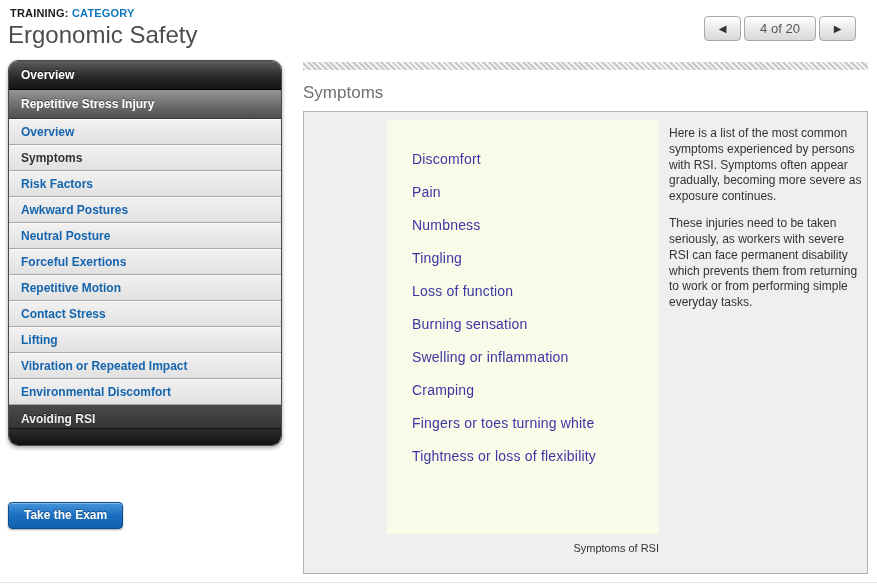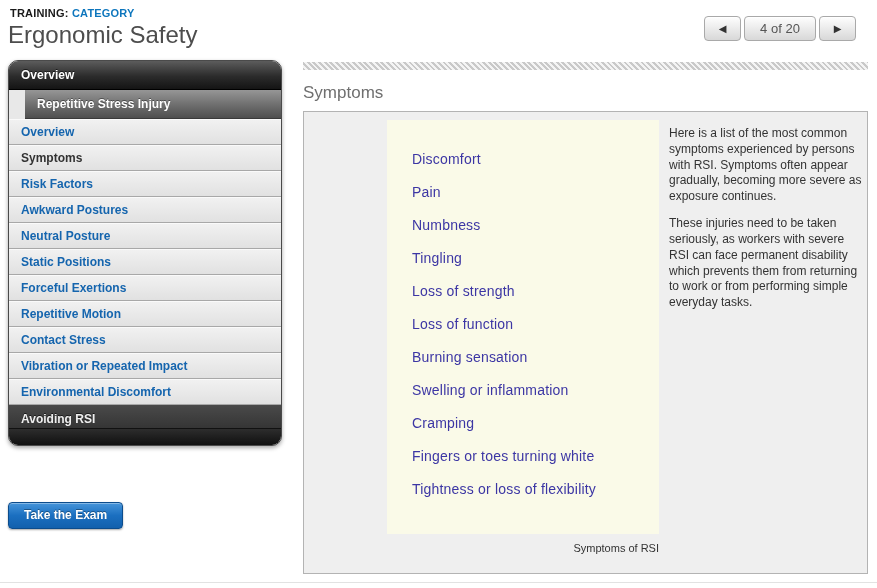--- a/index.html
+++ b/index.html
@@ -39,21 +39,20 @@
     height: 29px; line-height: 29px; color: #fff;
     background: linear-gradient(#5c5c5c, #2b2b2b 55%, #141414);
     text-shadow: 0 -1px 0 rgba(0,0,0,.6);
     border-bottom: 1px solid #000;
   }
   .sec-gray {
     height: 29px; line-height: 29px; color: #fff;
     background: linear-gradient(#969696, #6d6d6d 55%, #4f4f4f);
     text-shadow: 0 -1px 0 rgba(0,0,0,.4);
     border-bottom: 1px solid #3a3a3a;
-    margin-left: 16px;
   }
   .nav-item {
     height: 26px; line-height: 24px; color: #1565ae;
     background: linear-gradient(#f1f1f1, #e1e1e1);
     border-top: 1px solid #fafafa; border-bottom: 1px solid #a8a8a8;
   }
   .nav-item.selected { color: #333; }
   .sec-dark2 {
     height: 24px; line-height: 28px; color: #efefef;
     background: linear-gradient(#4a4a4a, #353535);
@@ -125,44 +124,43 @@
   </div>
 
   <nav class="sidebar">
     <div class="nav-row sec-dark">Overview</div>
     <div class="nav-row sec-gray">Repetitive Stress Injury</div>
     <div class="nav-row nav-item">Overview</div>
     <div class="nav-row nav-item selected">Symptoms</div>
     <div class="nav-row nav-item">Risk Factors</div>
     <div class="nav-row nav-item">Awkward Postures</div>
     <div class="nav-row nav-item">Neutral Posture</div>
-    <div class="nav-row nav-item">Static Positions</div>
     <div class="nav-row nav-item">Forceful Exertions</div>
     <div class="nav-row nav-item">Repetitive Motion</div>
     <div class="nav-row nav-item">Contact Stress</div>
+    <div class="nav-row nav-item">Lifting</div>
     <div class="nav-row nav-item">Vibration or Repeated Impact</div>
     <div class="nav-row nav-item">Environmental Discomfort</div>
     <div class="nav-row sec-dark2">Avoiding RSI</div>
     <div class="nav-footer"></div>
   </nav>
 
   <button class="exam-btn">Take the Exam</button>
 
   <div class="main">
     <div class="hatch"></div>
     <h2 class="main-heading">Symptoms</h2>
 
     <div class="panel">
       <div class="figure-box">
         <ul class="symptom-list">
           <li>Discomfort</li>
           <li>Pain</li>
           <li>Numbness</li>
           <li>Tingling</li>
-          <li>Loss of strength</li>
           <li>Loss of function</li>
           <li>Burning sensation</li>
           <li>Swelling or inflammation</li>
           <li>Cramping</li>
           <li>Fingers or toes turning white</li>
           <li>Tightness or loss of flexibility</li>
         </ul>
       </div>
       <div class="figure-caption">Symptoms of RSI</div>
 

